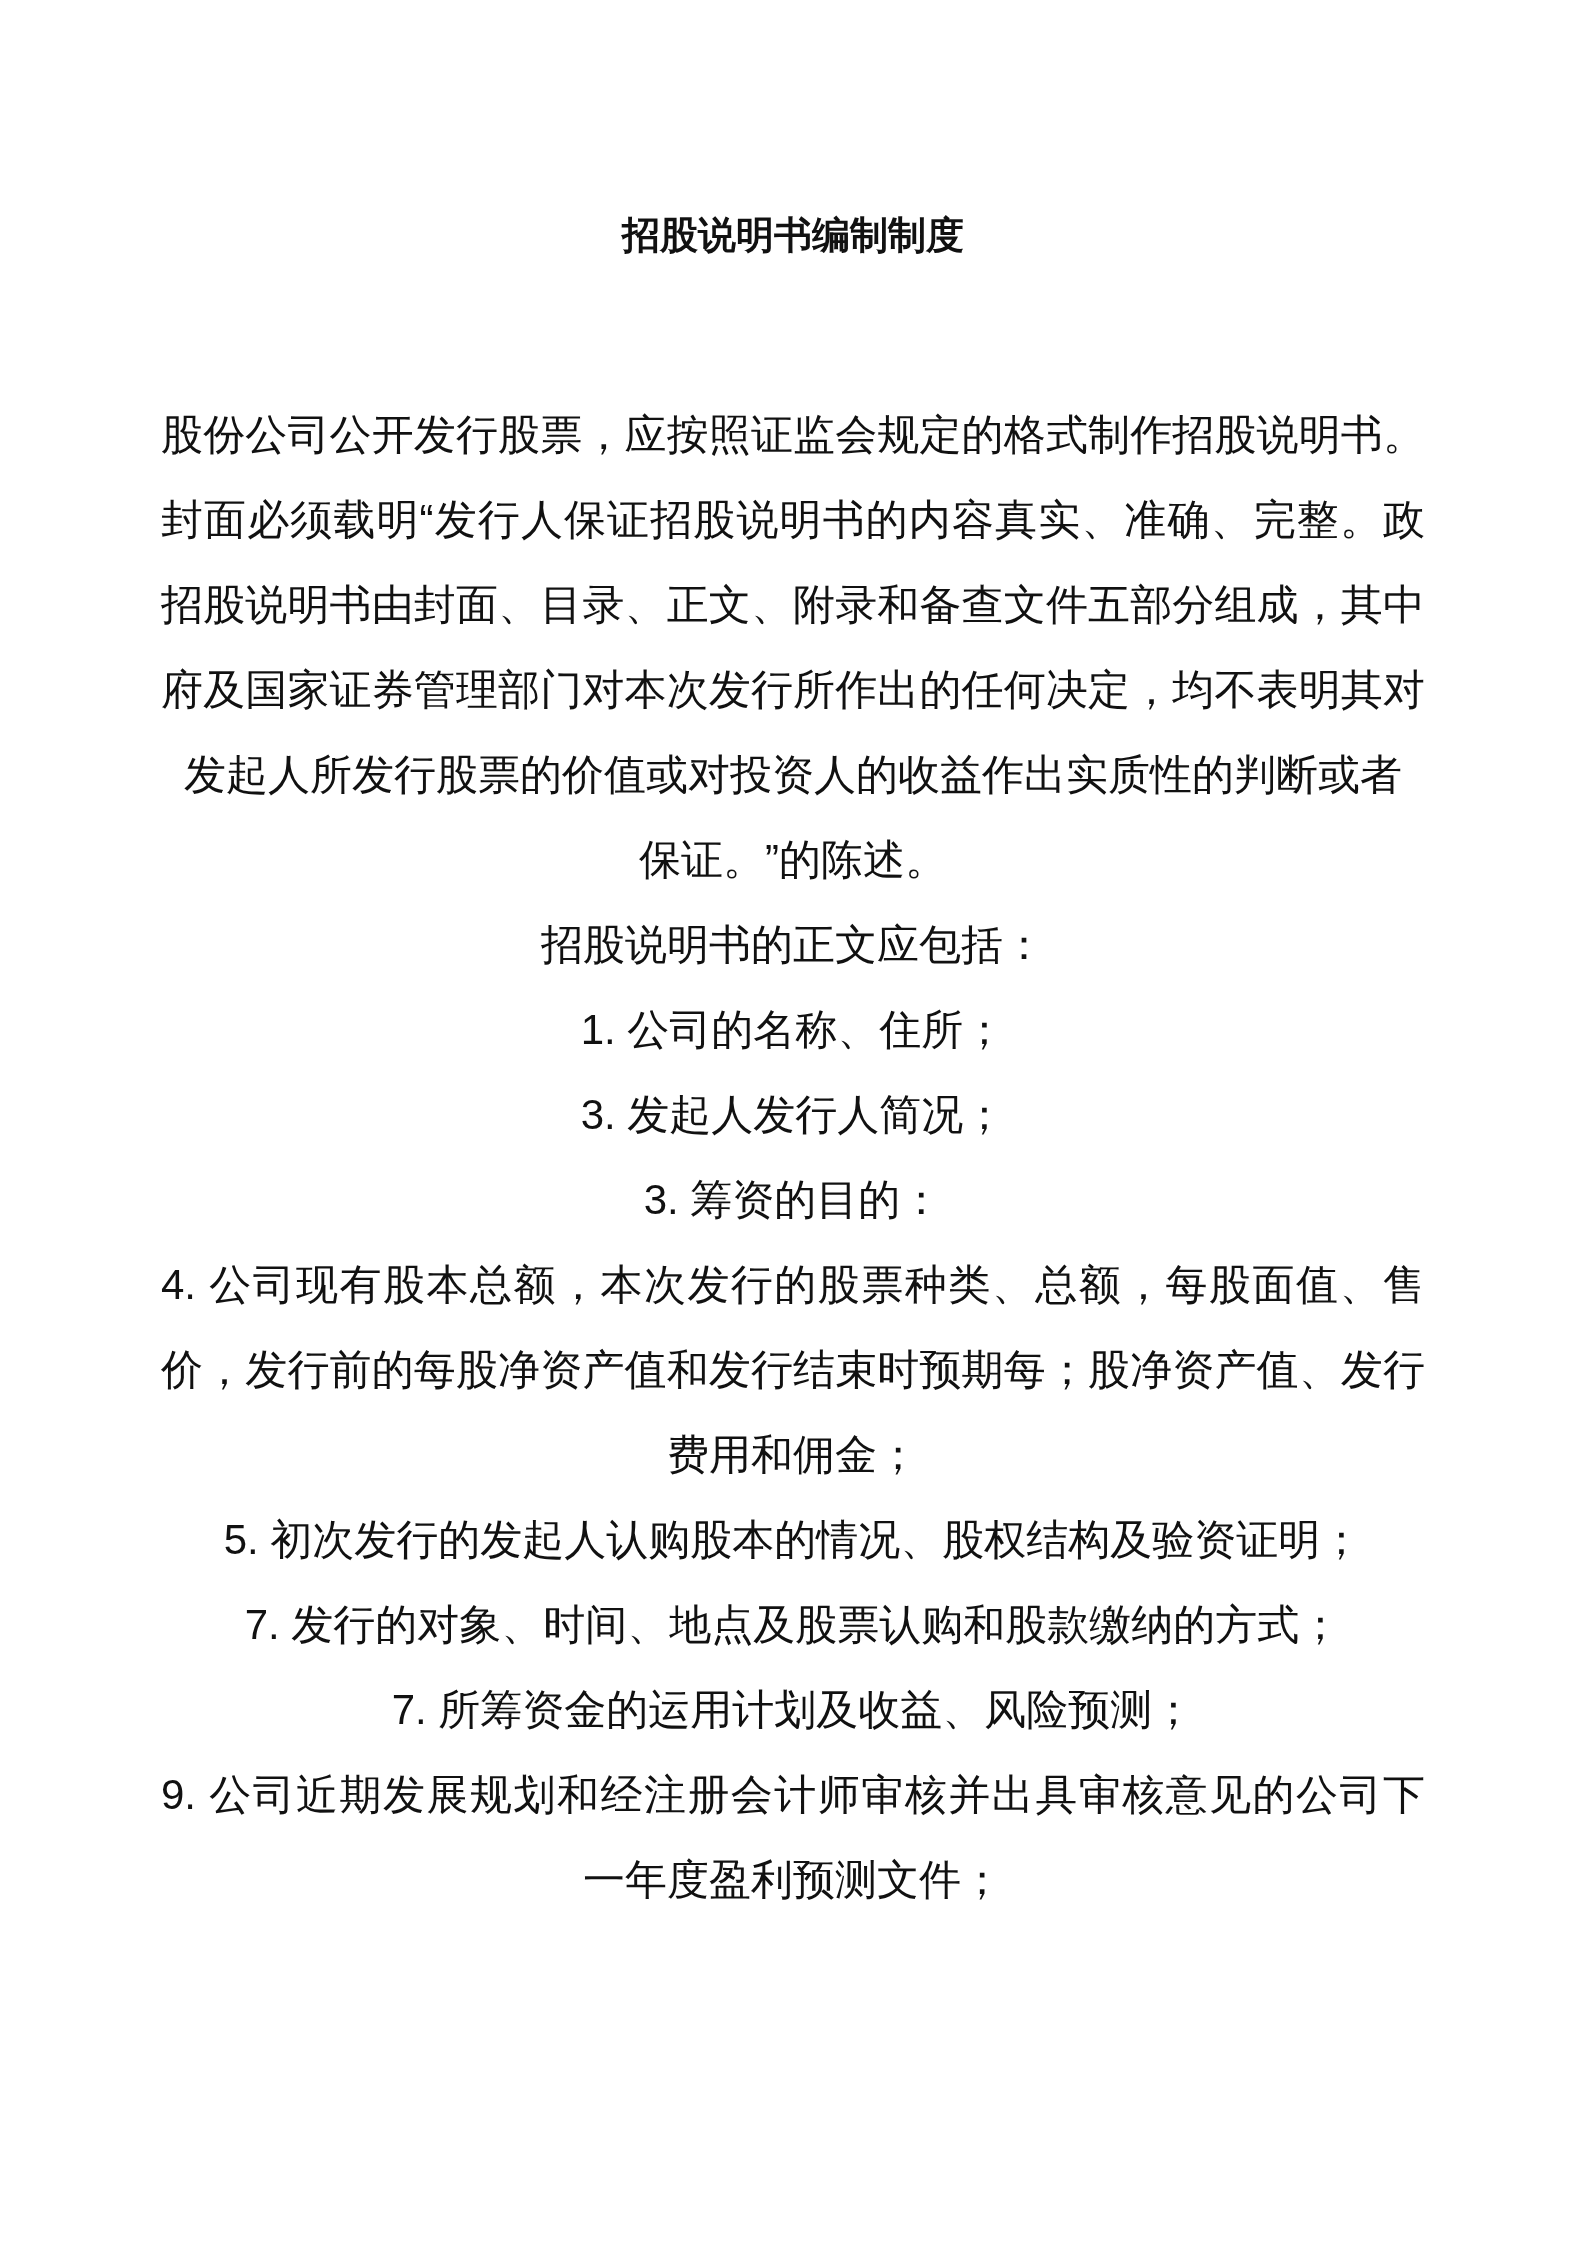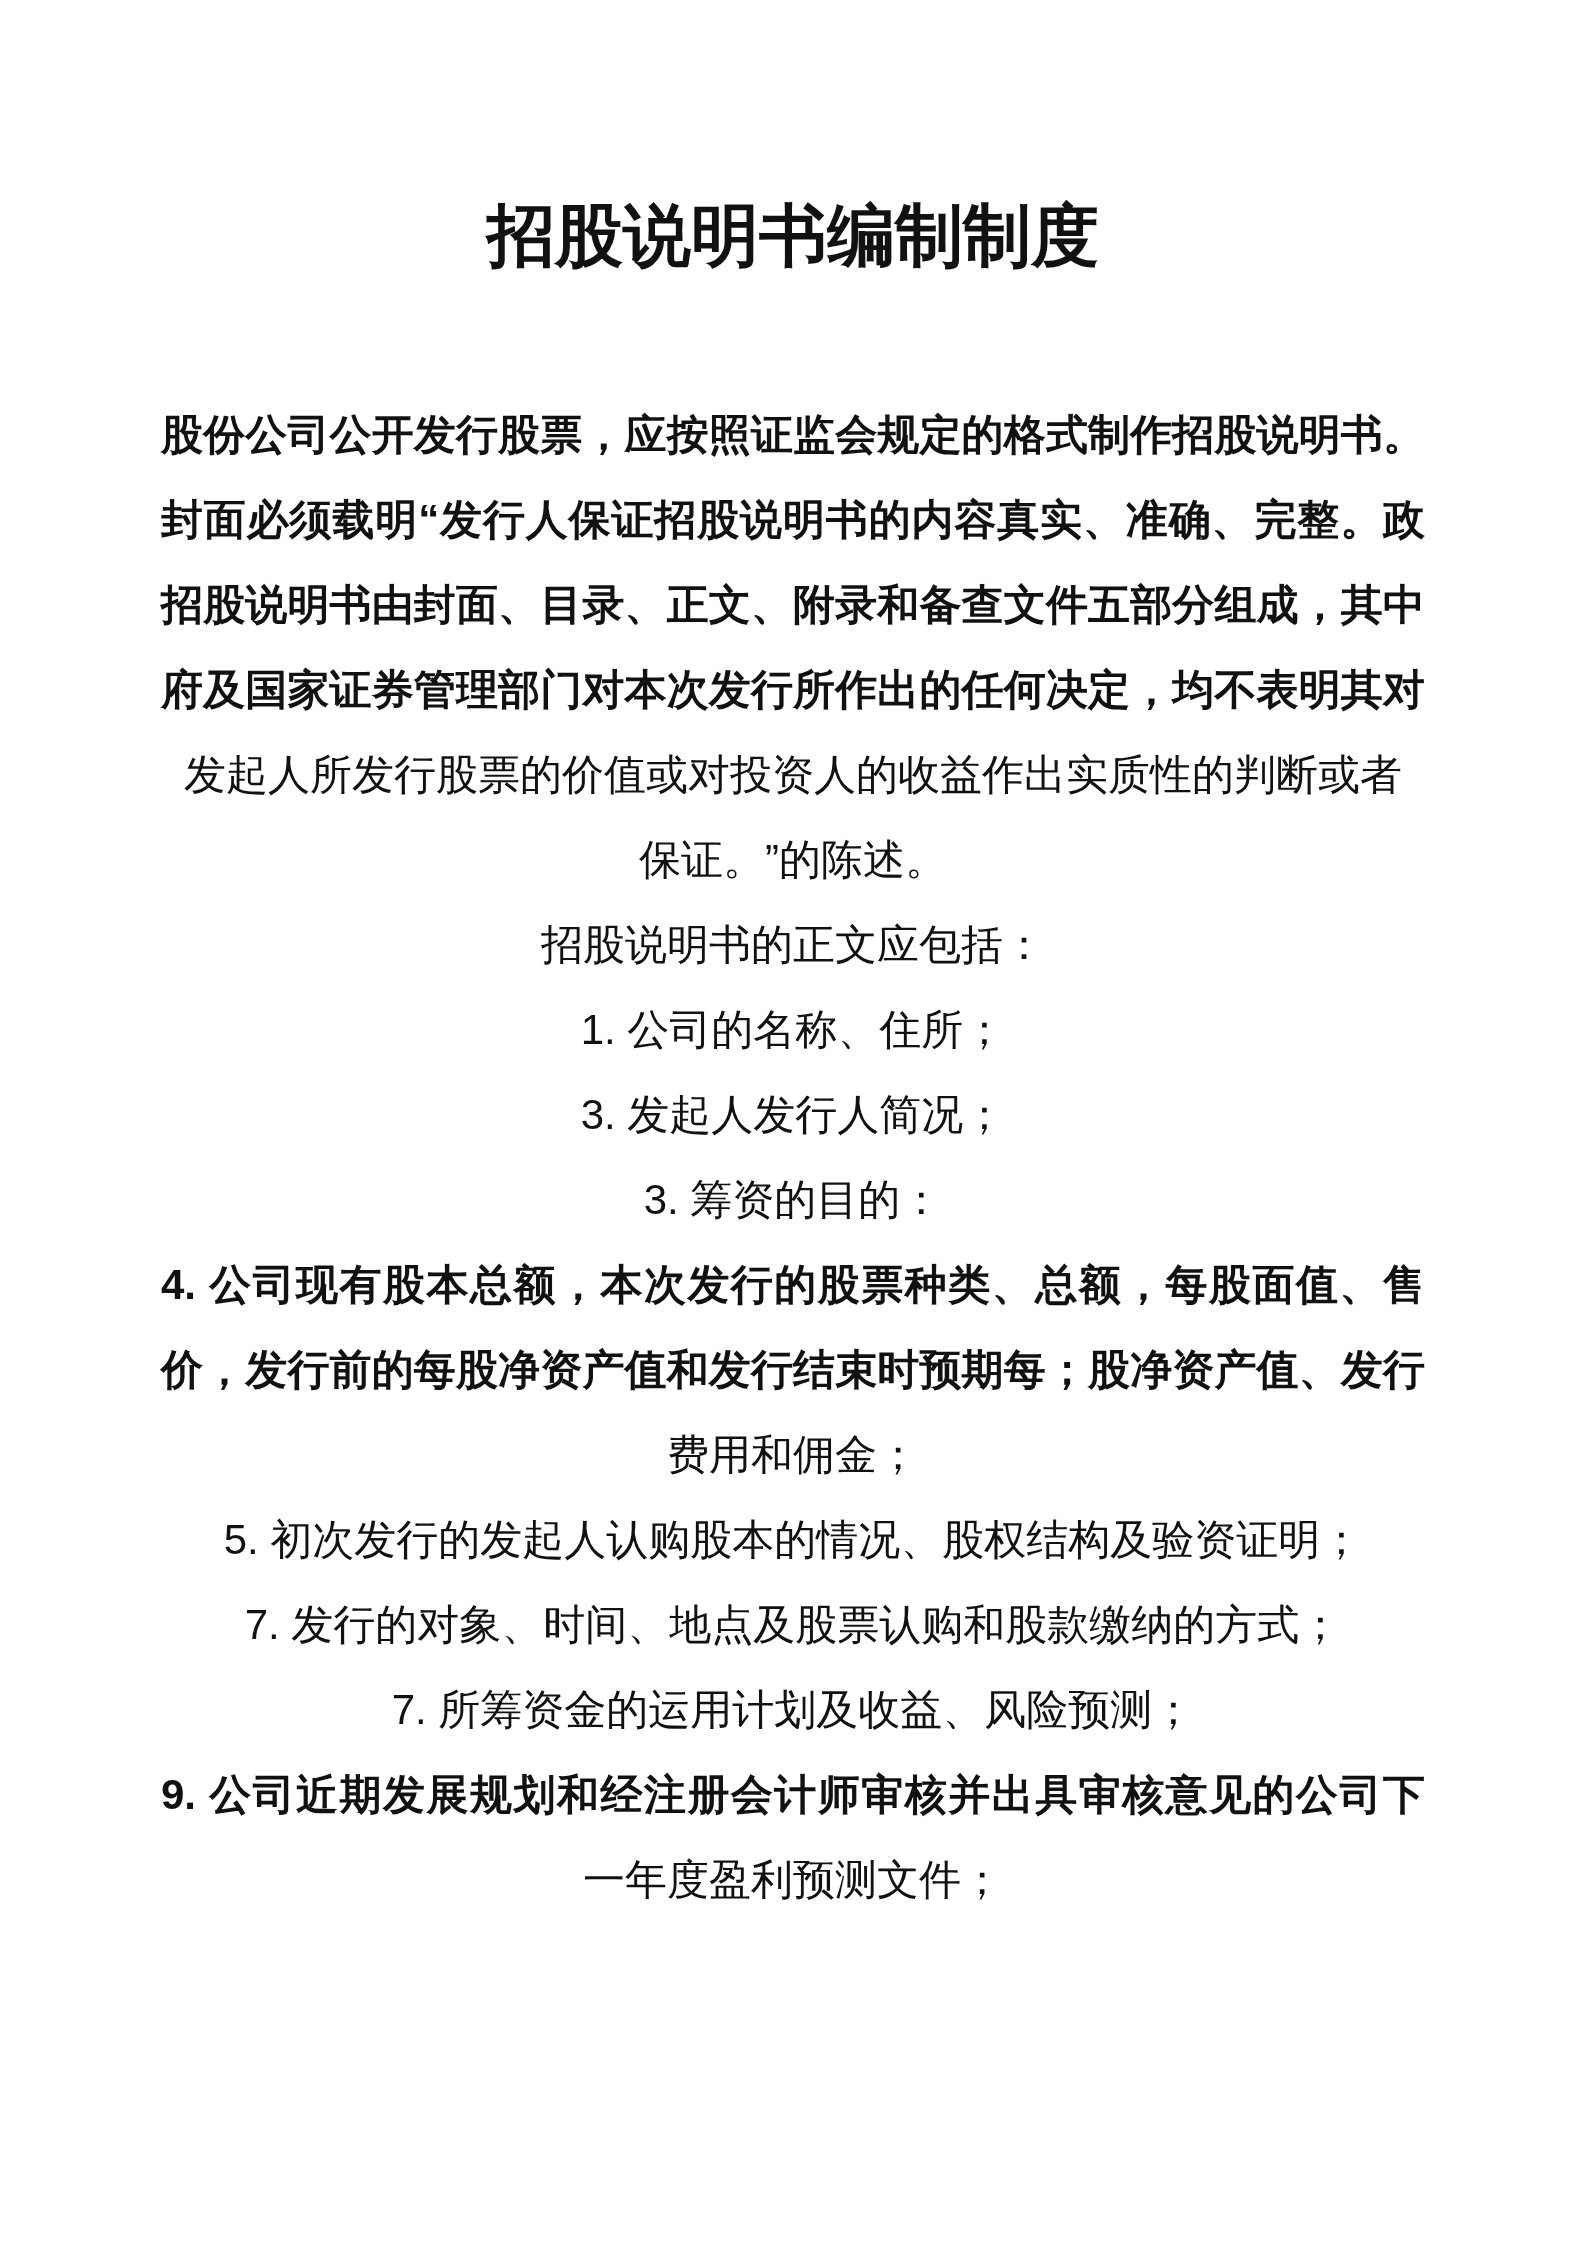--- a/index.html
+++ b/index.html
@@ -14,21 +14,21 @@
     height: 2244px;
     background: #ffffff;
     overflow: hidden;
   }
   .doc-title {
     position: absolute;
     top: 200px;
     left: 0;
     width: 100%;
     text-align: center;
-    font-size: 68px;
+    font-size: 38px;
     font-weight: 700;
     line-height: 70px;
     color: #111111;
   }
   .content {
     position: absolute;
     left: 161px;
     top: 392px;
     width: 1264px;
     font-size: 42px;
@@ -36,21 +36,20 @@
     color: #111111;
   }
   .line {
     height: 85px;
     white-space: nowrap;
     text-align: center;
   }
   .line.fill {
     text-align: justify;
     text-align-last: justify;
-    font-weight: bold;
   }
   .list-item {  }
 </style>
 </head>
 <body>
 
 <div class="page">
 
   <h1 class="doc-title">招股说明书编制制度</h1>
 

